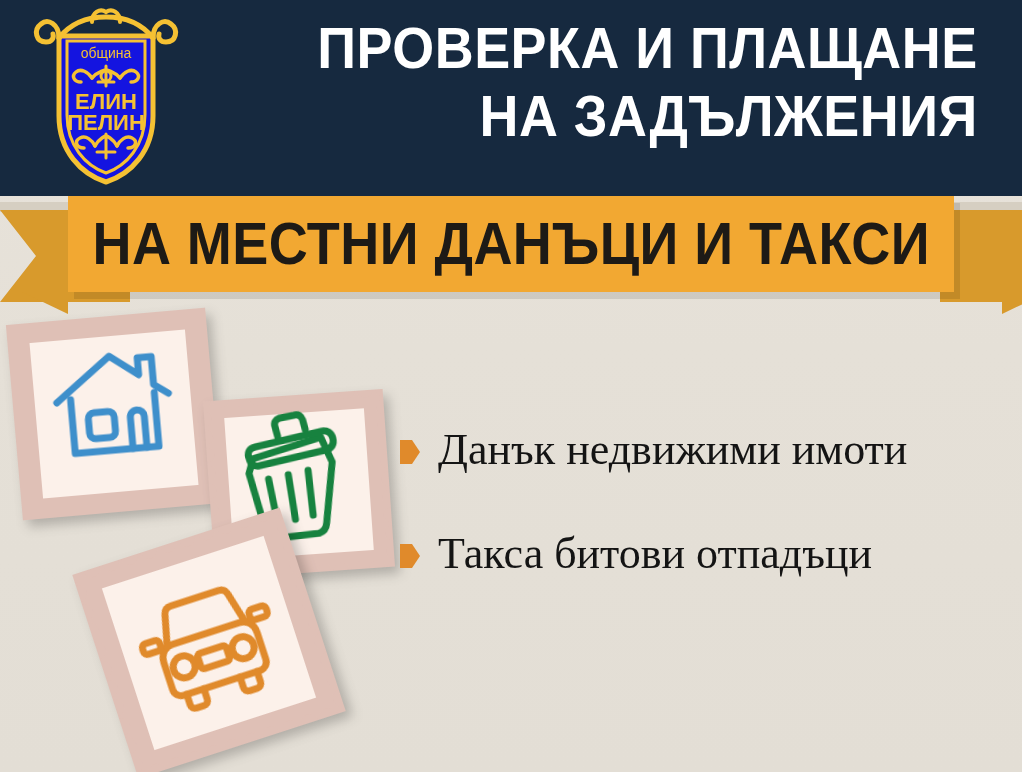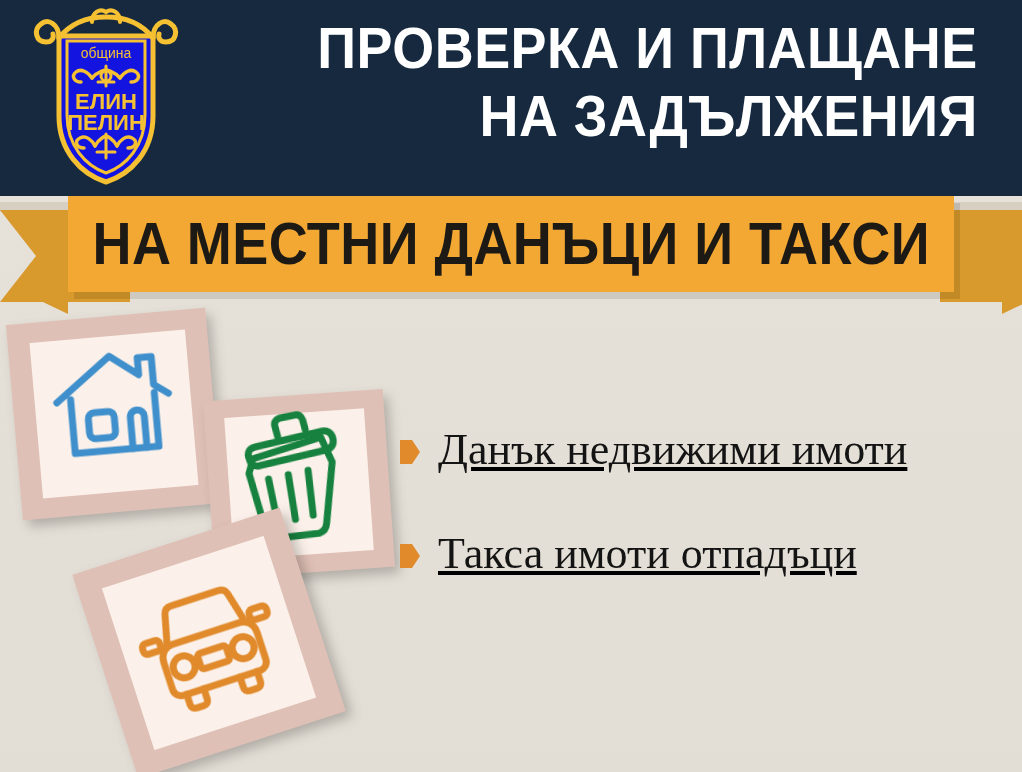--- a/index.html
+++ b/index.html
@@ -144,21 +144,20 @@
   .bullets {
     position: absolute;
     left: 400px;
     top: 424px;
     width: 610px;
   }
   .bullet-row {
     display: flex;
     align-items: flex-start;
     height: 104px;
-    text-decoration: underline;
   }
   .bullet-marker {
     width: 20px;
     height: 24px;
     margin-top: 16px;
     margin-right: 18px;
     flex: 0 0 auto;
     background: #e08a2b;
     clip-path: polygon(0 0, 12px 0, 20px 12px, 12px 24px, 0 24px);
   }
@@ -412,17 +411,17 @@
     </svg>
   </div>
 
   <div class="bullets">
     <div class="bullet-row">
       <span class="bullet-marker"></span>
       <span class="bullet-label">Данък недвижими имоти</span>
     </div>
     <div class="bullet-row">
       <span class="bullet-marker"></span>
-      <span class="bullet-label">Такса имоти отпадъци</span>
+      <span class="bullet-label">Такса битови отпадъци</span>
     </div>
   </div>
 
 </div>
 
 </body></html>

